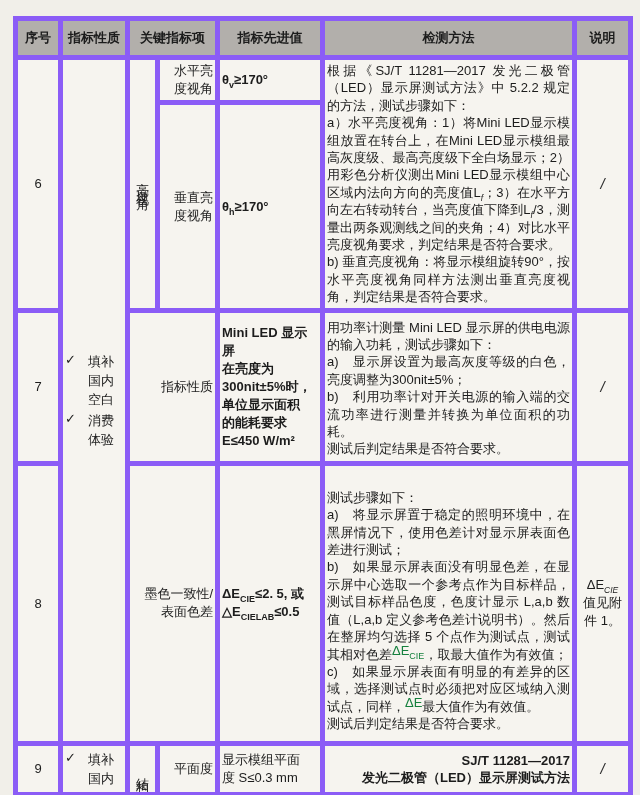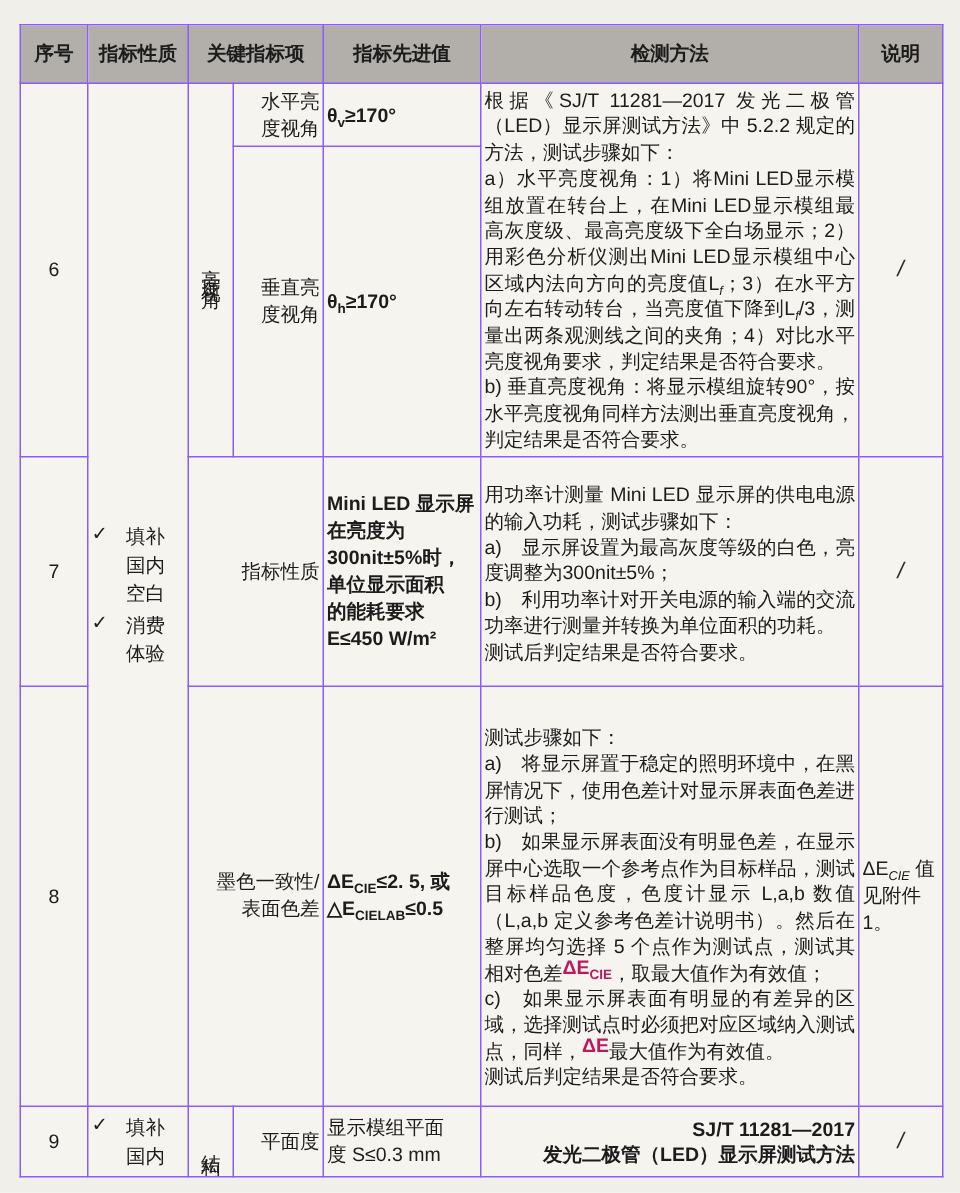--- a/index.html
+++ b/index.html
@@ -12,21 +12,21 @@
   }
   .page { position: relative; width: 640px; height: 795px; overflow: hidden; }
   table.spec {
     position: absolute; left: 13px; top: 16px;
     width: 615px;
     border-collapse: collapse;
     table-layout: fixed;
     background: #f6f4ef;
   }
   .spec th, .spec td {
-    border: 1px solid #8b5cf6;
+    border: 5px solid #8b5cf6;
     font-size: 13px;
     vertical-align: middle;
     padding: 2px;
     overflow: hidden;
   }
   .spec th {
     background: #b2afab;
     font-weight: bold;
     text-align: center;
     height: 39px;
@@ -67,31 +67,31 @@
   .check-glyph { width: 13px; flex: 0 0 13px; font-size: 13px; }
   .check-text { width: 32px; line-height: 19px; text-align: center; }
   .value-cell { text-align: left; vertical-align: middle; line-height: 18px; }
   .bold { font-weight: bold; }
   .semibold { font-weight: 600; }
   .note-cell { text-align: center; vertical-align: middle; }
   .slash { font-style: italic; font-size: 15px; color: #2a2a2a; }
   sub.s { font-size: 9px; line-height: 0; }
   sub.si { font-size: 8.5px; font-style: italic; line-height: 0; }
   .red-sup {
-    color: #be185d;
-    font-weight: 700;
+    color: #15803d;
+    font-weight: 400;
     position: relative;
     top: -4px;
     white-space: nowrap;
   }
   .note8 {
     font-size: 12.5px;
     line-height: 18px;
     padding: 2px 4px;
-    text-align: left;
+    text-align: center;
     vertical-align: middle;
   }
   .label-cell { text-align: right; vertical-align: middle; line-height: 18px; }
 </style>
 </head>
 <body>
 
 <div class="page">
   <table class="spec">
     <colgroup>

